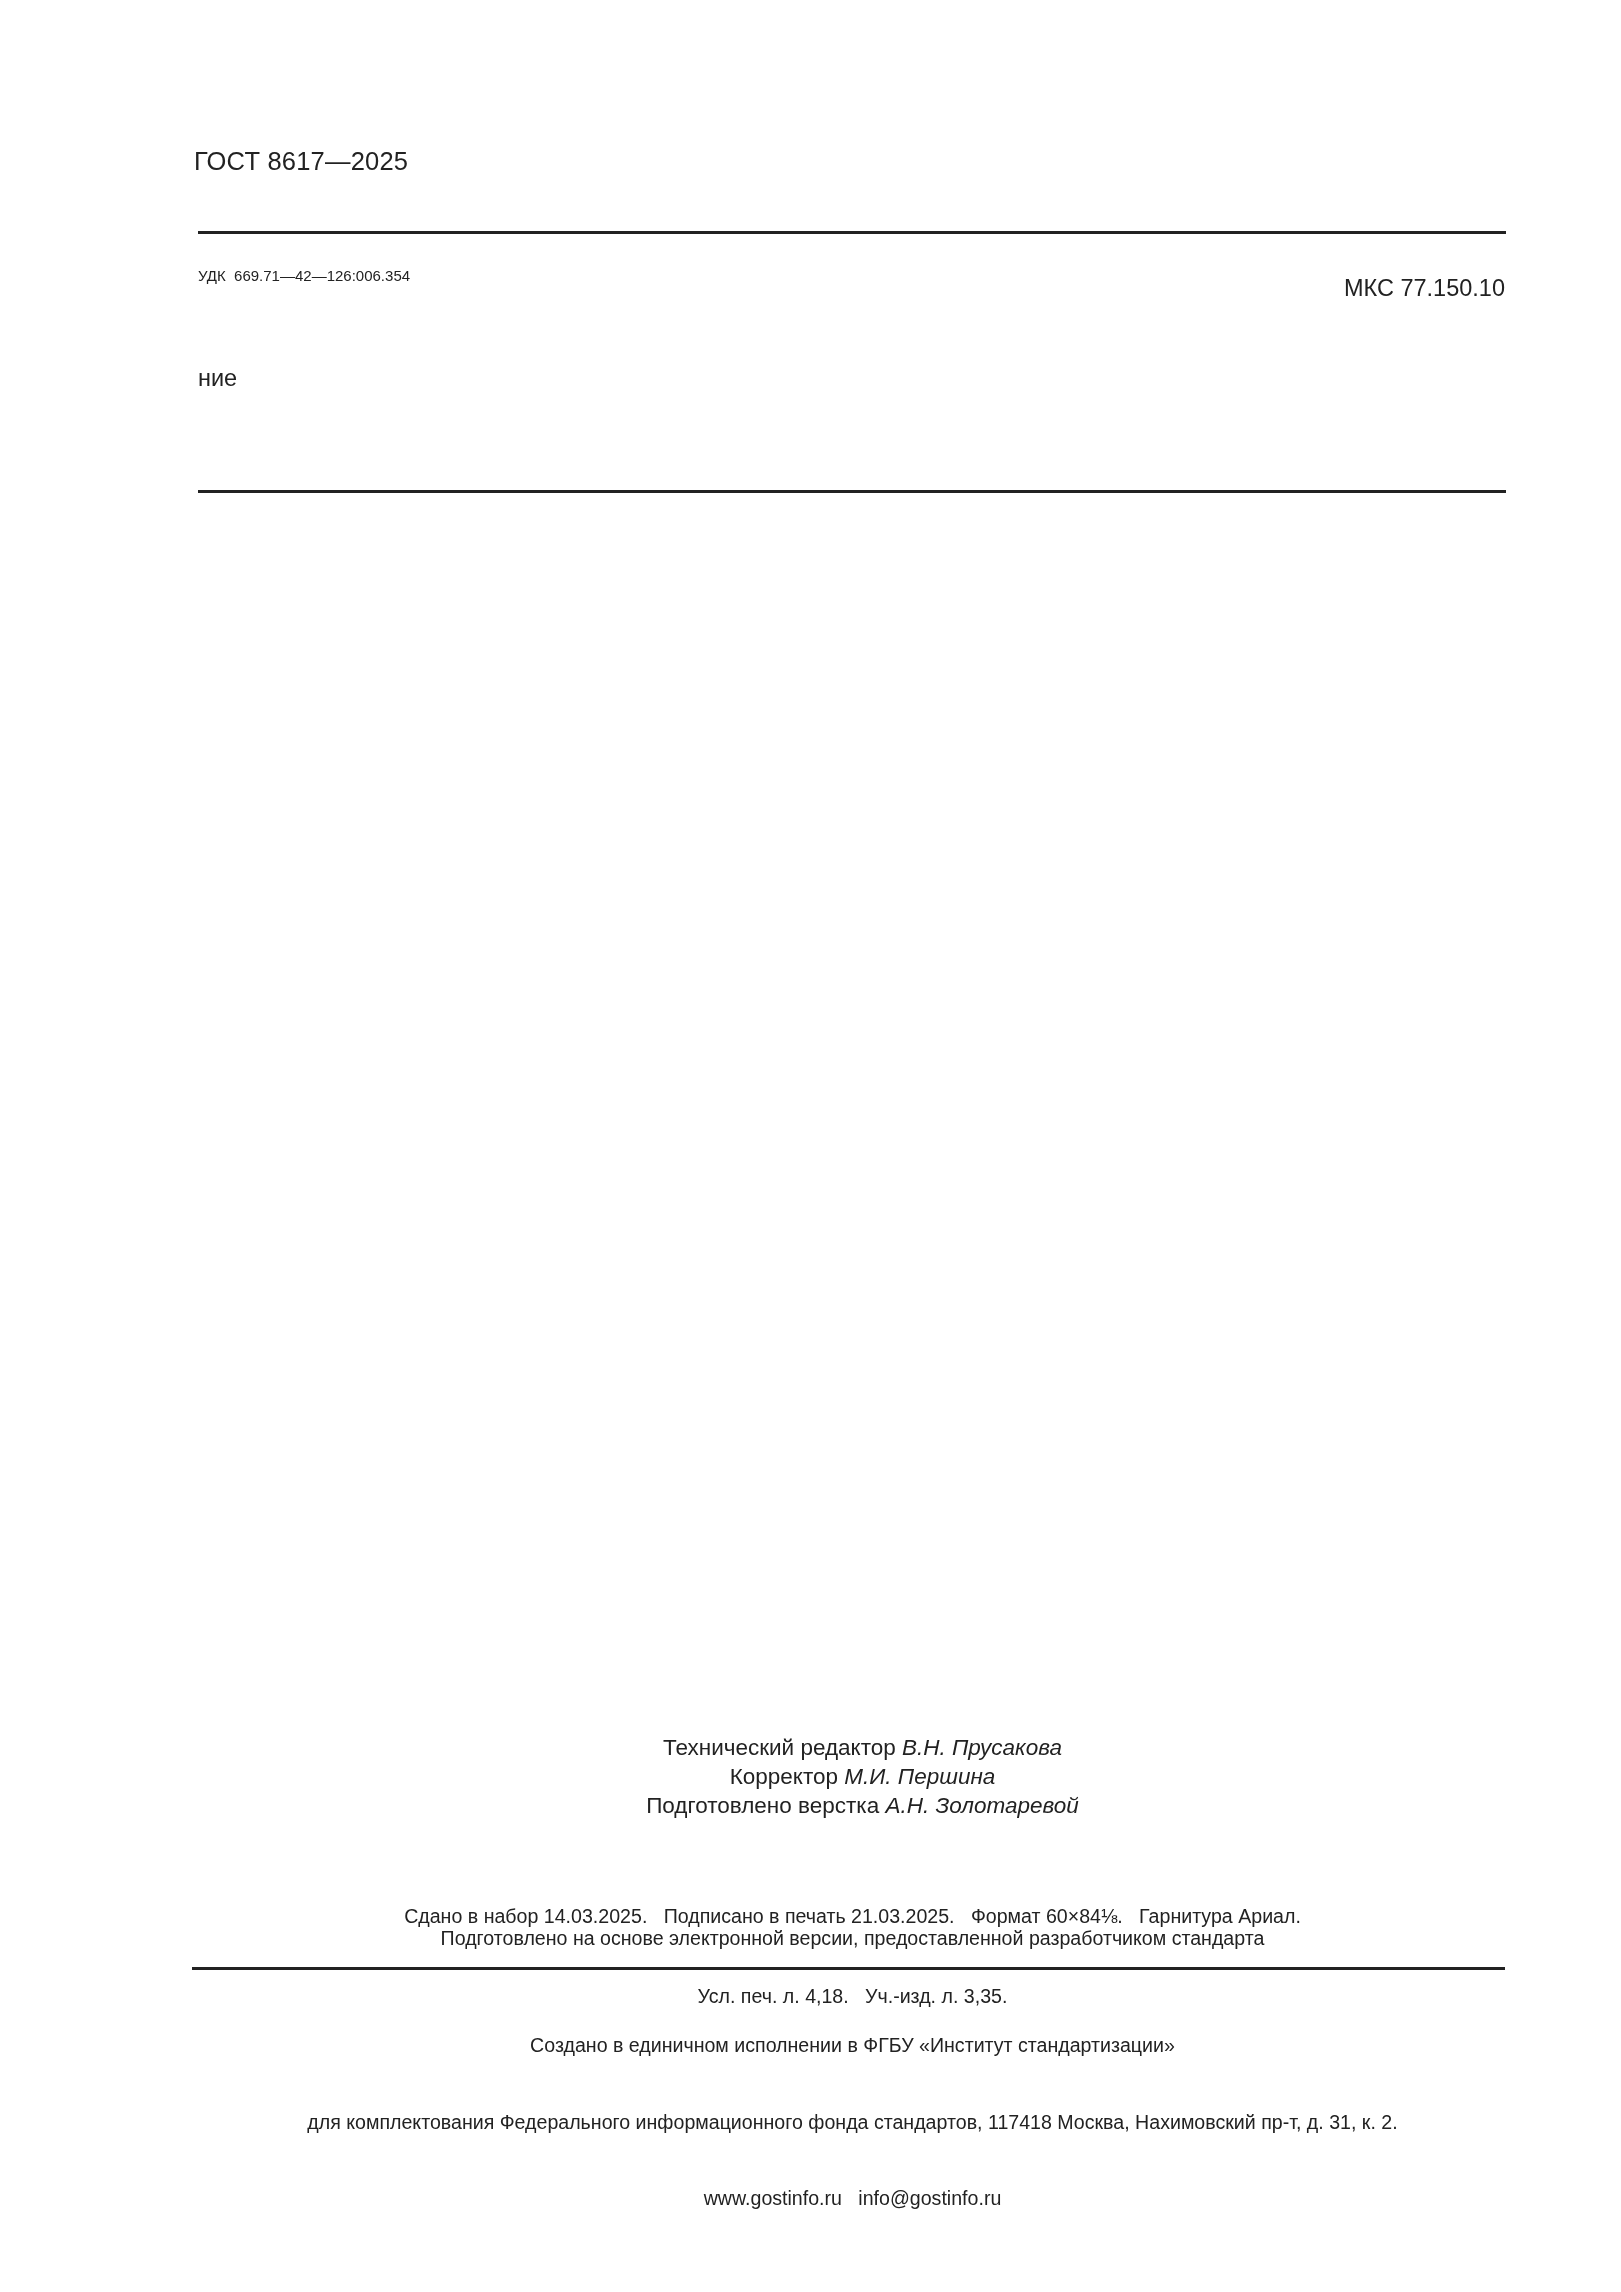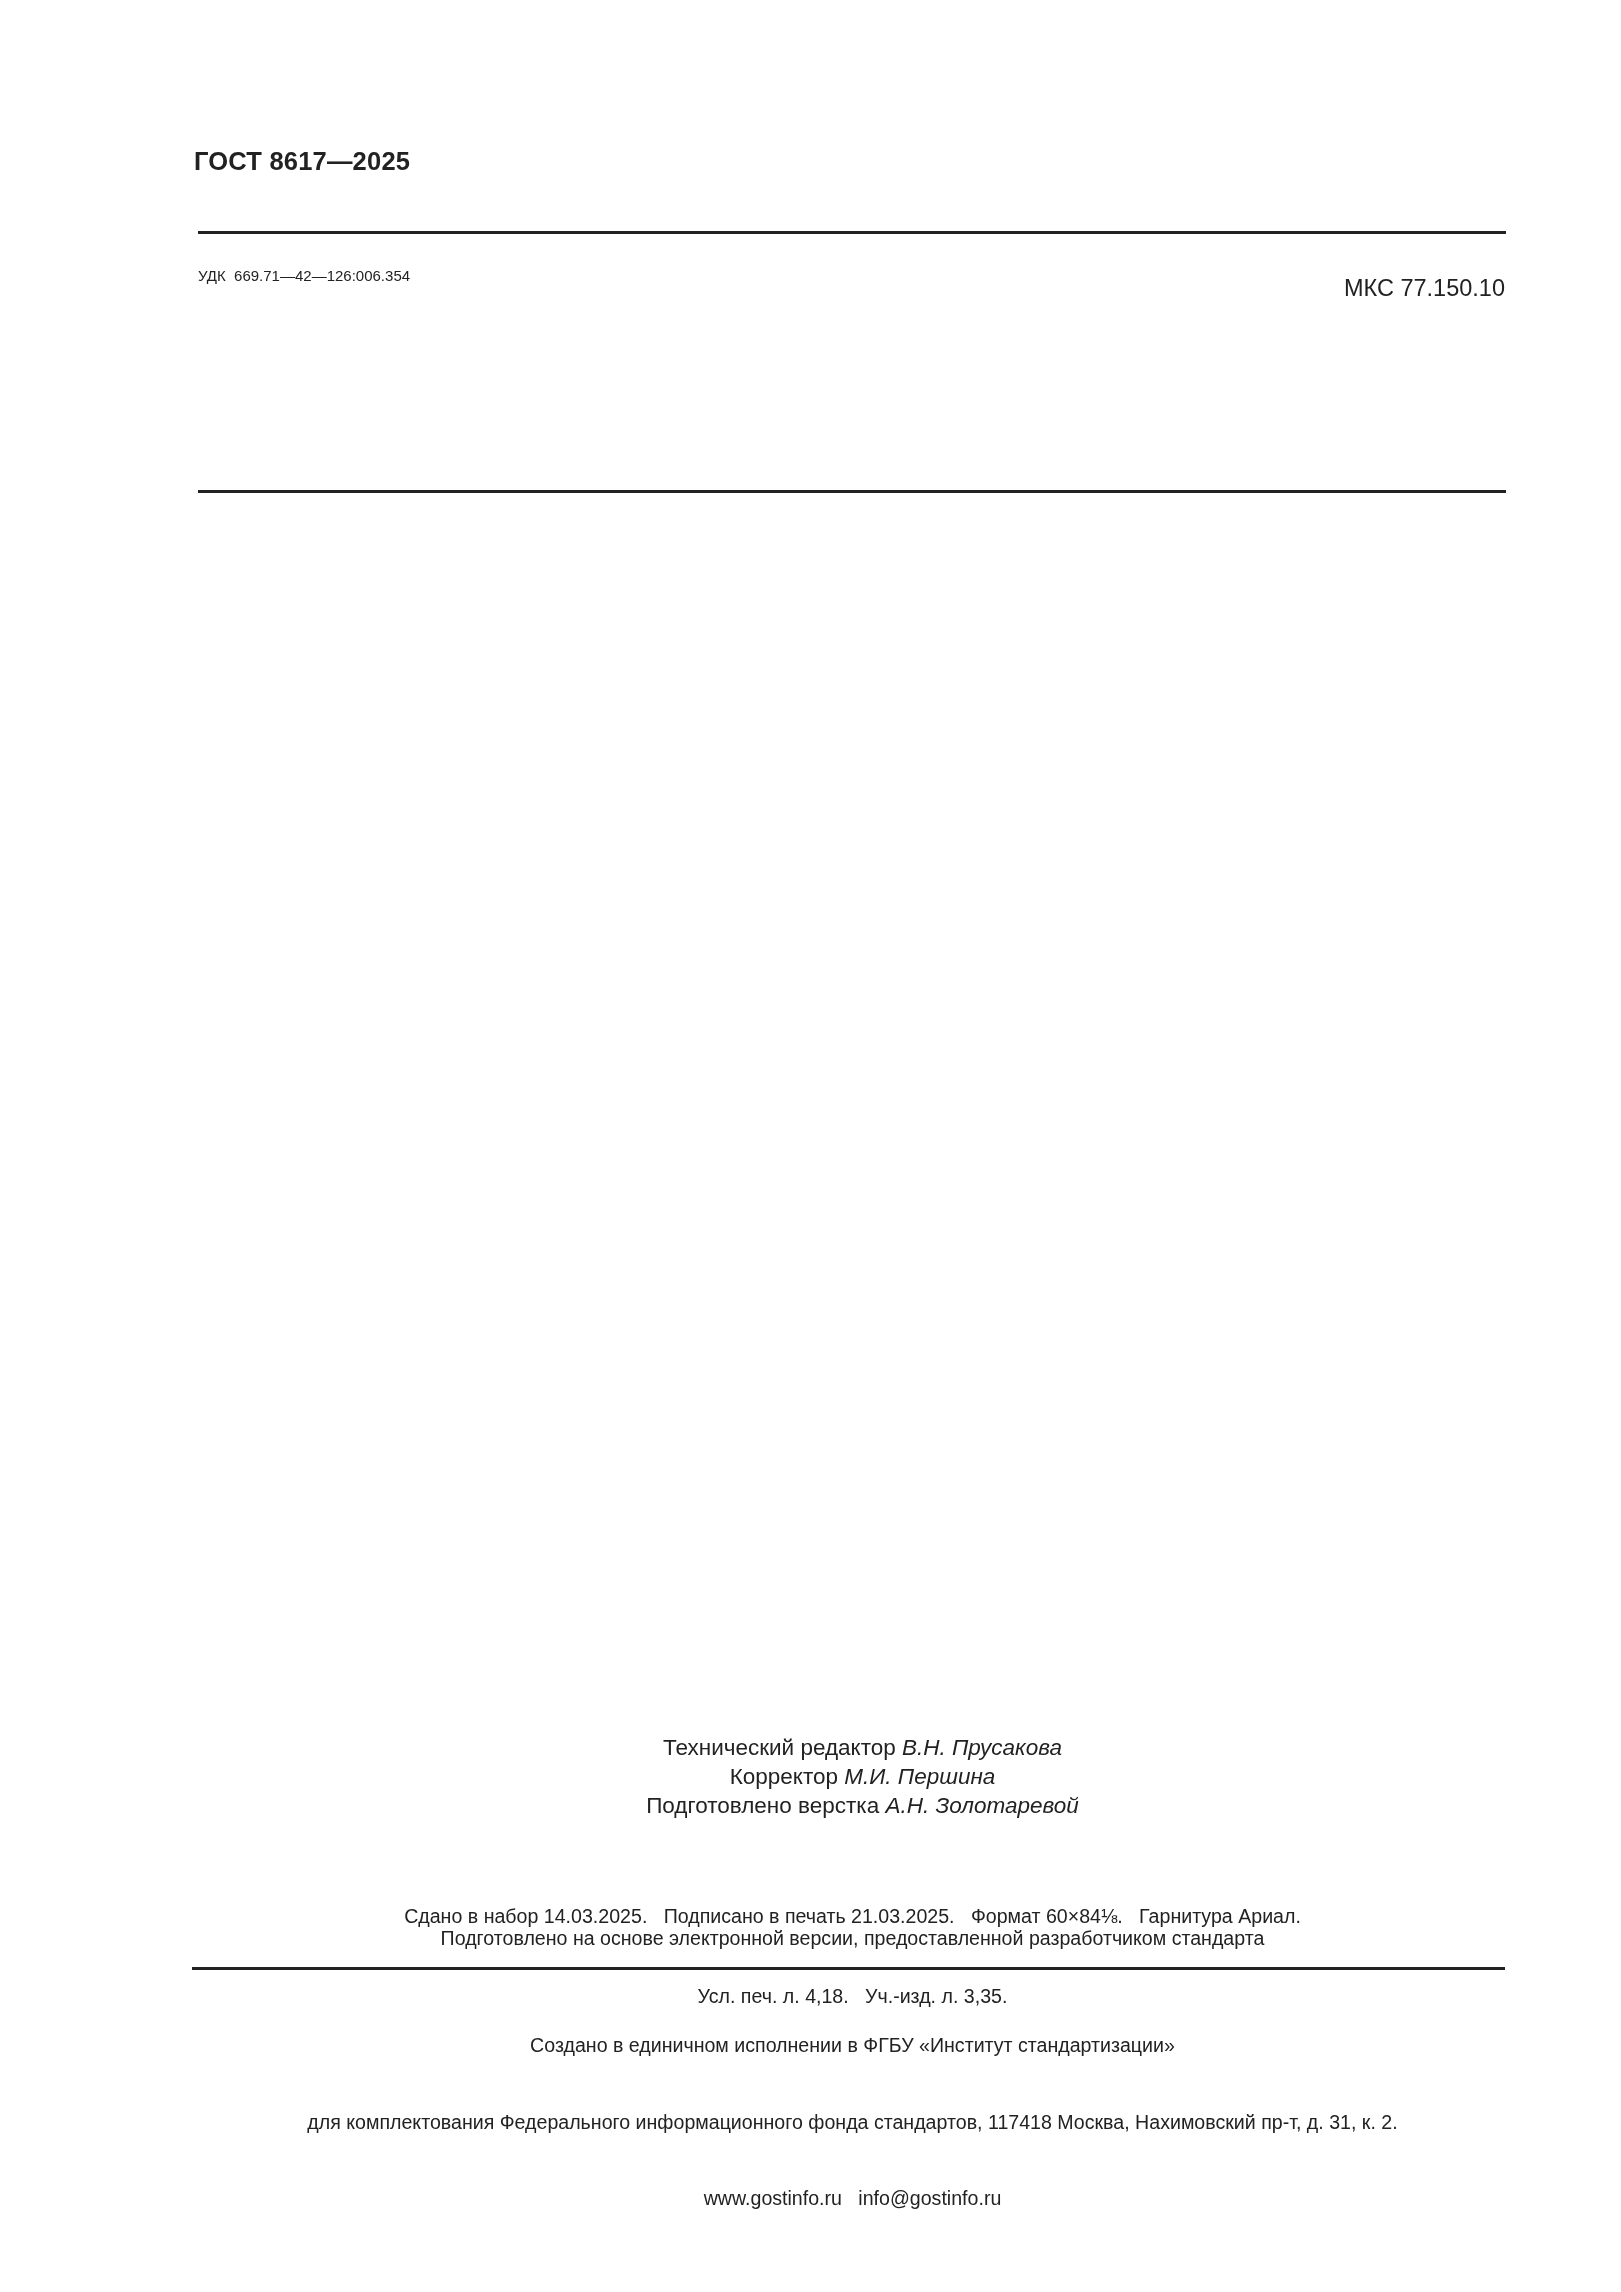--- a/index.html
+++ b/index.html
@@ -1,21 +1,21 @@
 <!DOCTYPE html>
 <html><head>
 <meta charset="utf-8">
 <style>
   html, body { margin: 0; padding: 0; background: #ffffff; }
   body {
     width: 1621px; height: 2293px; position: relative; overflow: hidden;
     font-family: "Liberation Sans", "DejaVu Sans", sans-serif; color: #222222;
   }
   .abs { position: absolute; }
-  .title { left: 194px; top: 147px; font-size: 25.5px; font-weight: bold; letter-spacing: 0.2px; }
+  .title { left: 194px; top: 147px; font-size: 25.5px; font-weight: normal; letter-spacing: 0.2px; }
   .rule { left: 198px; width: 1308px; background: #222; }
   .rule.thin { top: 231px; height: 2.9px; }
   .rule.thick { top: 490px; height: 2.9px; }
   .udk { left: 198px; top: 267px; font-size: 15px; white-space: pre; }
   .mks { right: 116px; top: 267px; font-size: 23.5px; margin-top: 8px; }
   .keywords { left: 198px; top: 362px; width: 1308px; font-size: 23.5px; line-height: 33px; }
   .keywords div { white-space: nowrap; }
   .credits { left: 0; width: 1725px; top: 1733px; text-align: center; font-size: 22.5px; line-height: 29px; }
   .credits i { font-style: italic; }
   .pub { left: 0; width: 1705px; text-align: center; font-size: 19.6px; line-height: 26.5px; white-space: pre; }
@@ -27,20 +27,21 @@
 </head>
 <body>
 
 <div class="abs title">ГОСТ 8617—2025</div>
 <div class="abs rule thin"></div>
 
 <div class="abs udk">УДК  669.71—42—126:006.354</div>
 <div class="abs mks">МКС 77.150.10</div>
 
 <div class="abs keywords">
+  <div>ние</div>
 </div>
 <div class="abs rule thick"></div>
 
 <div class="abs credits">
   <div><span>Технический редактор </span><i>В.Н. Прусакова</i></div>
   <div><span>Корректор </span><i>М.И. Першина</i></div>
   <div><span>Подготовлено верстка </span><i>А.Н. Золотаревой</i></div>
 </div>
 
 <div class="abs pub pub1">

